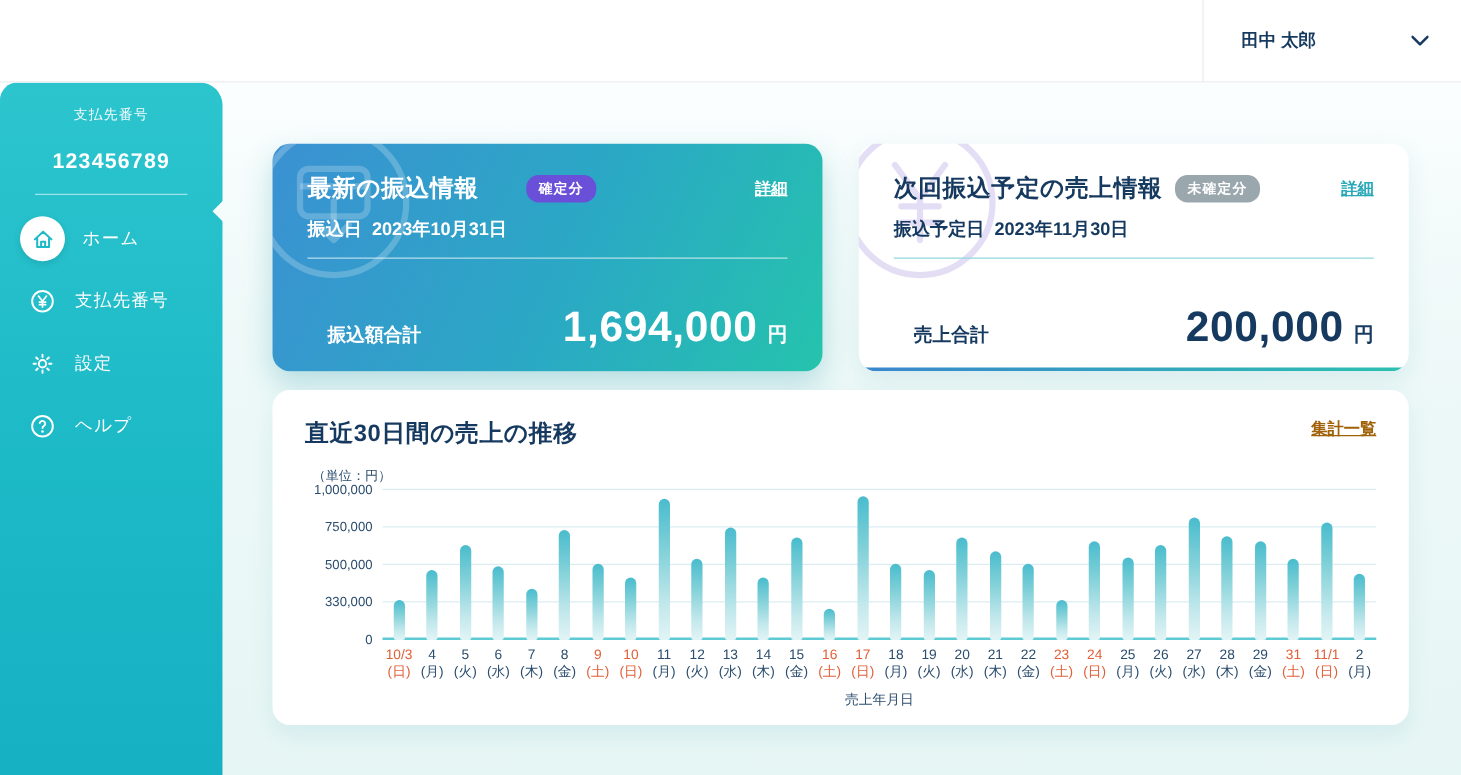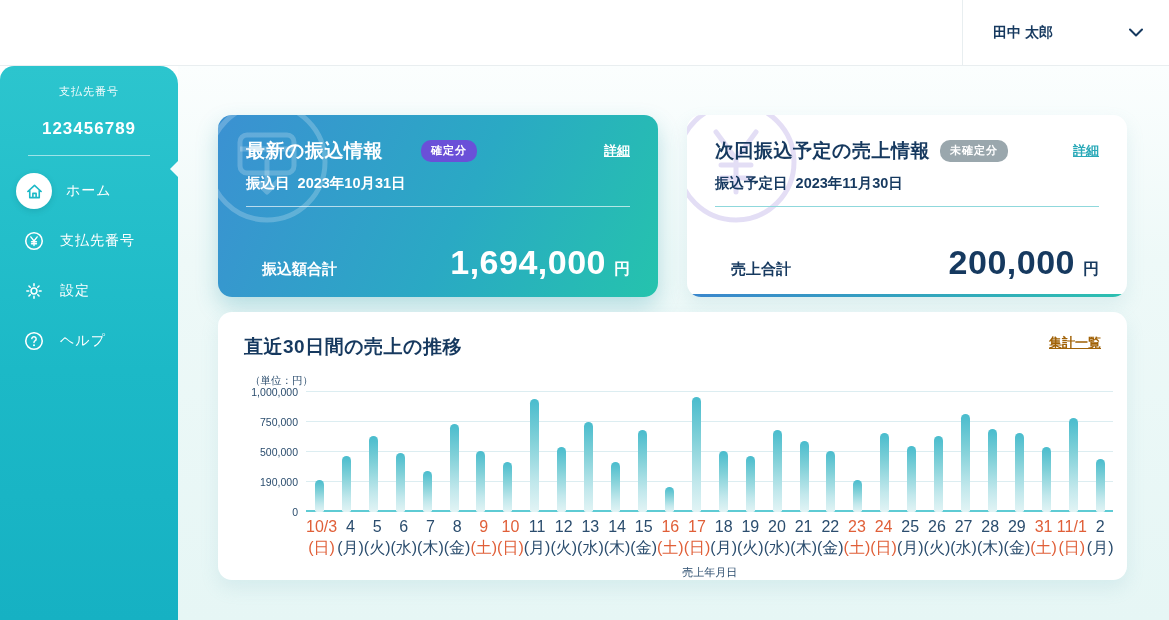--- a/index.html
+++ b/index.html
@@ -85,21 +85,21 @@
   .y-tick { position:absolute; right:8px; transform:translateY(50%); font-size:10.5px; color:#2b4d6e; }
   .plot-wrap { flex:1; }
   .plot { position:relative; height:120px; }
   .gridline { position:absolute; left:0; right:0; height:1px; background:#dcedf1; }
   .gridline.zero { height:2px; background:#5ecbd4; }
   .bars-row { position:absolute; left:0; right:0; top:0; bottom:0; display:flex; }
   .bar-col { flex:1; display:flex; align-items:flex-end; justify-content:center; }
   .bar { width:9px; border-radius:5px 5px 2px 2px;
          background:linear-gradient(180deg,#49bccd 0%,#7fd0d8 35%,#c2e8ec 75%,#e2f4f5 100%); }
   .x-labels { display:flex; margin-top:5px; }
-  .x-cell { flex:1; text-align:center; font-size:16px; line-height:1.3; color:#2b4d6e; white-space:nowrap; }
+  .x-cell { flex:1; text-align:center; font-size:11px; line-height:1.3; color:#2b4d6e; white-space:nowrap; }
   .x-cell.holiday { color:#e05f38; }
   .x-axis-title { text-align:center; font-size:11px; color:#2b4d6e; margin-top:6px; }
 </style>
 </head>
 <body>
 
 <div class="app">
 
   <div class="header">
     <div class="user-box">
@@ -220,21 +220,21 @@
 
     <div class="chart-card">
       <div class="chart-head">
         <span class="chart-title">直近30日間の売上の推移</span>
         <span class="chart-link">集計一覧</span>
       </div>
       <div class="unit-label">（単位：円）</div>
       <div class="chart-body">
         <div class="y-axis">
             <span class="y-tick" style="bottom: 0%;">0</span>
-            <span class="y-tick" style="bottom: 25%;">190,000</span>
+            <span class="y-tick" style="bottom: 25%;">330,000</span>
             <span class="y-tick" style="bottom: 50%;">500,000</span>
             <span class="y-tick" style="bottom: 75%;">750,000</span>
             <span class="y-tick" style="bottom: 100%;">1,000,000</span>
           </div>
         <div class="plot-wrap">
           <div class="plot">
             <div id="gridlines">
                 <div class="gridline zero" style="bottom: 0%;"></div>
                 <div class="gridline" style="bottom: 25%;"></div>
                 <div class="gridline" style="bottom: 50%;"></div>

